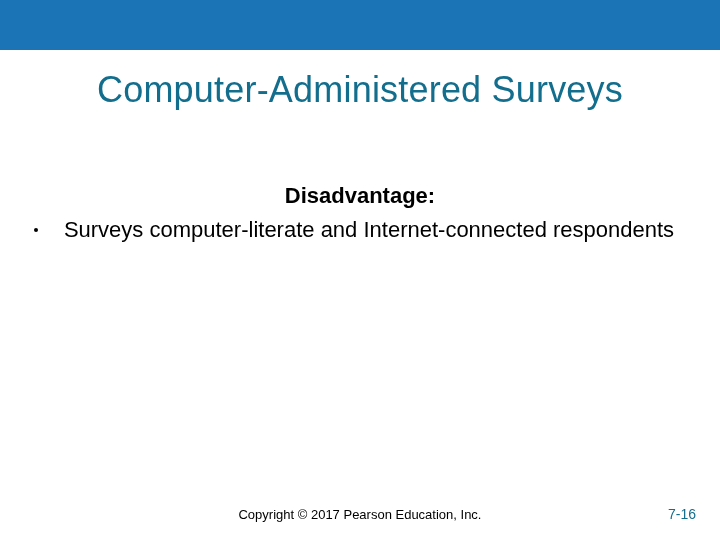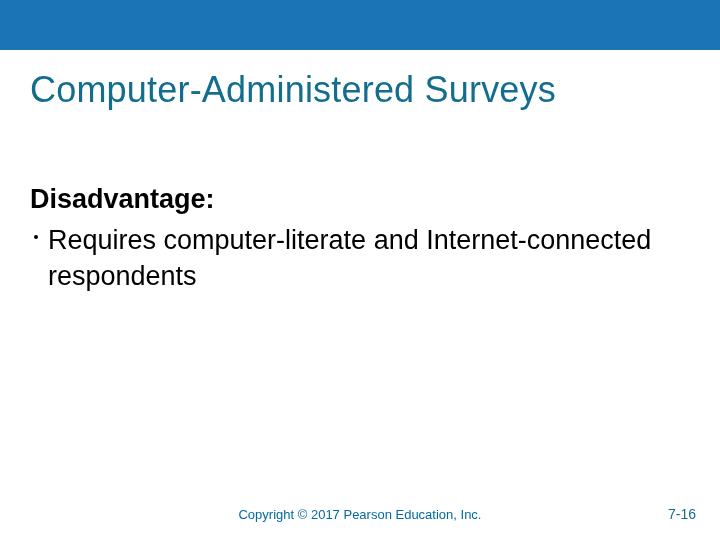--- a/index.html
+++ b/index.html
@@ -9,32 +9,33 @@
     background: #ffffff;
     position: relative;
   }
   .topbar {
     width: 100%;
     height: 50px;
     background: #1a74b5;
   }
   .content {
     padding: 18px 30px 0 30px;
+    text-align: center;
   }
   .title {
     color: #136e8e;
     font-size: 36px;
     font-weight: 400;
     letter-spacing: 0.2px;
     line-height: 1.2;
   }
   .body-text {
     margin-top: 70px;
     color: #000000;
-    font-size: 27px;
+    font-size: 22px;
     line-height: 1.35;
   }
   .subhead {
     font-weight: bold;
   }
   .bullet-row {
     display: flex;
     align-items: flex-start;
     margin-top: 4px;
   }
@@ -52,21 +53,21 @@
     flex: 1;
   }
   .footer {
     position: absolute;
     bottom: 18px;
     left: 0;
     width: 100%;
   }
   .copyright {
     text-align: center;
-    color: #0369a1;
+    color: #000000;
     font-size: 13px;
   }
   .page-num {
     position: absolute;
     right: 24px;
     bottom: 0;
     color: #136e8e;
     font-size: 14px;
     margin-top: 20px;
   }
@@ -76,21 +77,21 @@
 
 <div class="topbar"></div>
 
 <div class="content">
   <h1 class="title">Computer-Administered Surveys</h1>
 
   <div class="body-text">
     <div class="subhead">Disadvantage:</div>
     <div class="bullet-row">
       <span class="bullet-dot"></span>
-      <span class="bullet-text">Requires computer-literate and Internet-connected respondents</span>
+      <span class="bullet-text">Surveys computer-literate and Internet-connected respondents</span>
     </div>
   </div>
 </div>
 
 <div class="footer">
   <div class="copyright">Copyright © 2017 Pearson Education, Inc.</div>
   <div class="page-num">7-16</div>
 </div>
 
 </body></html>

